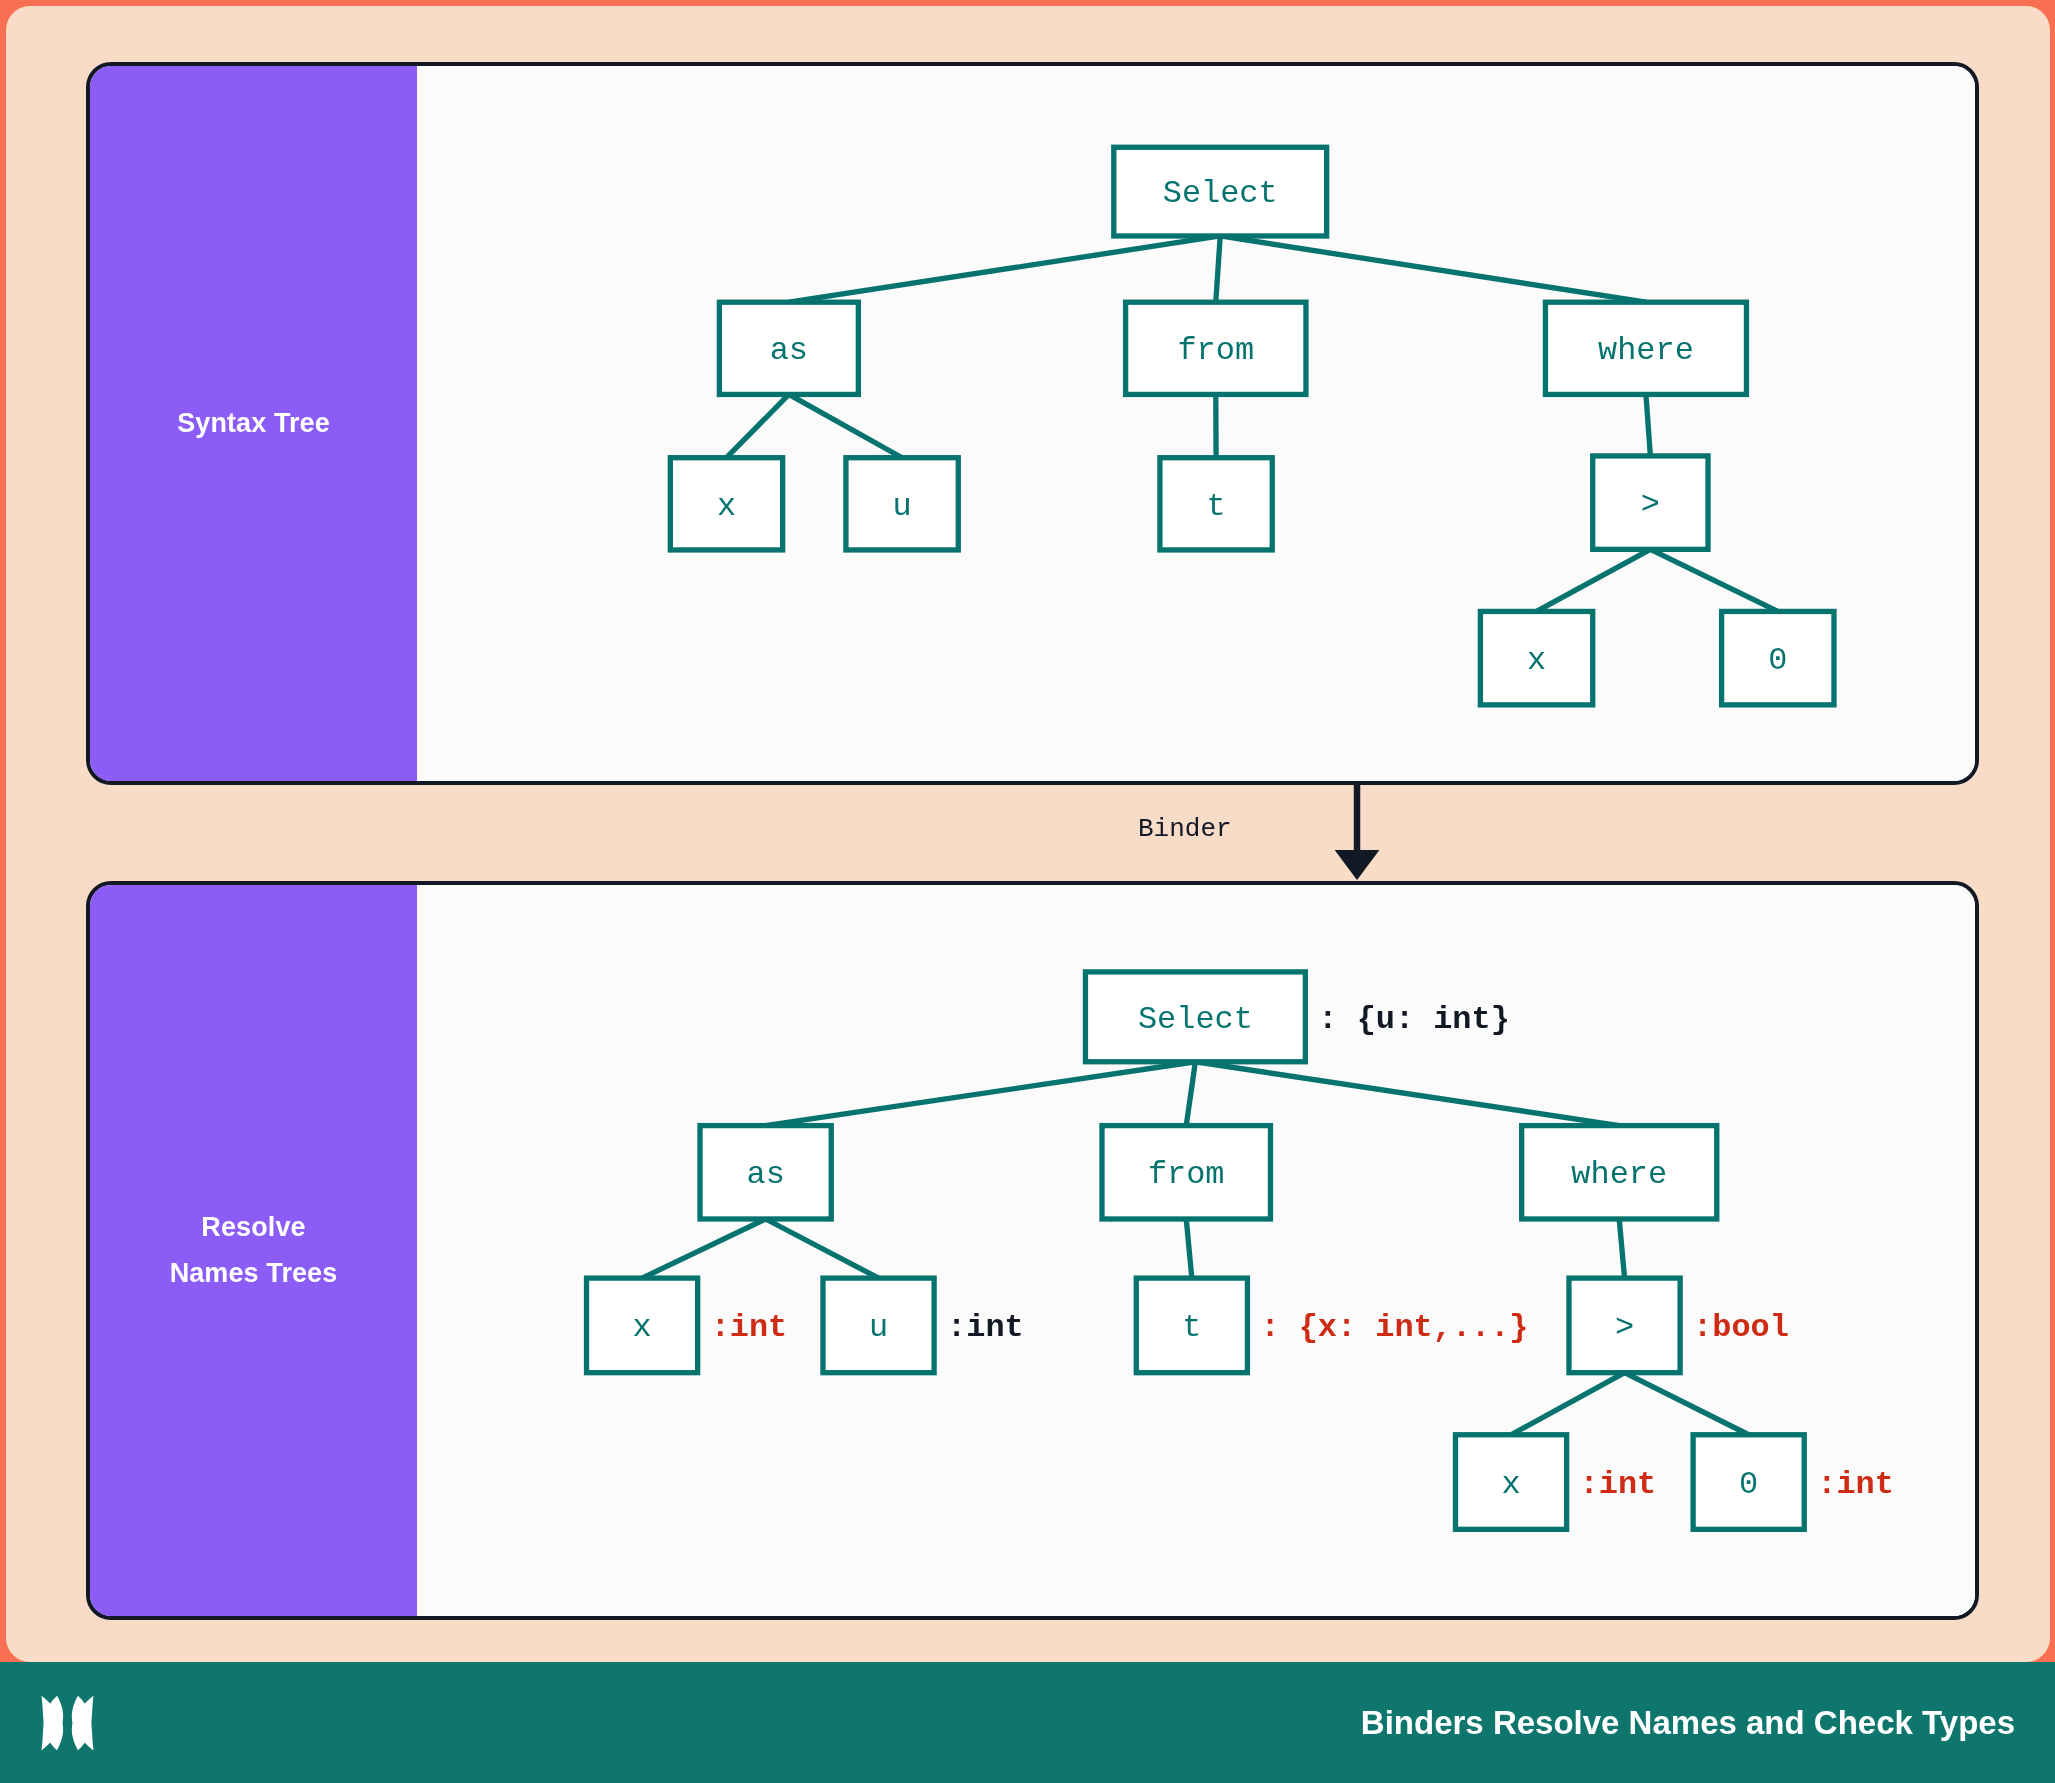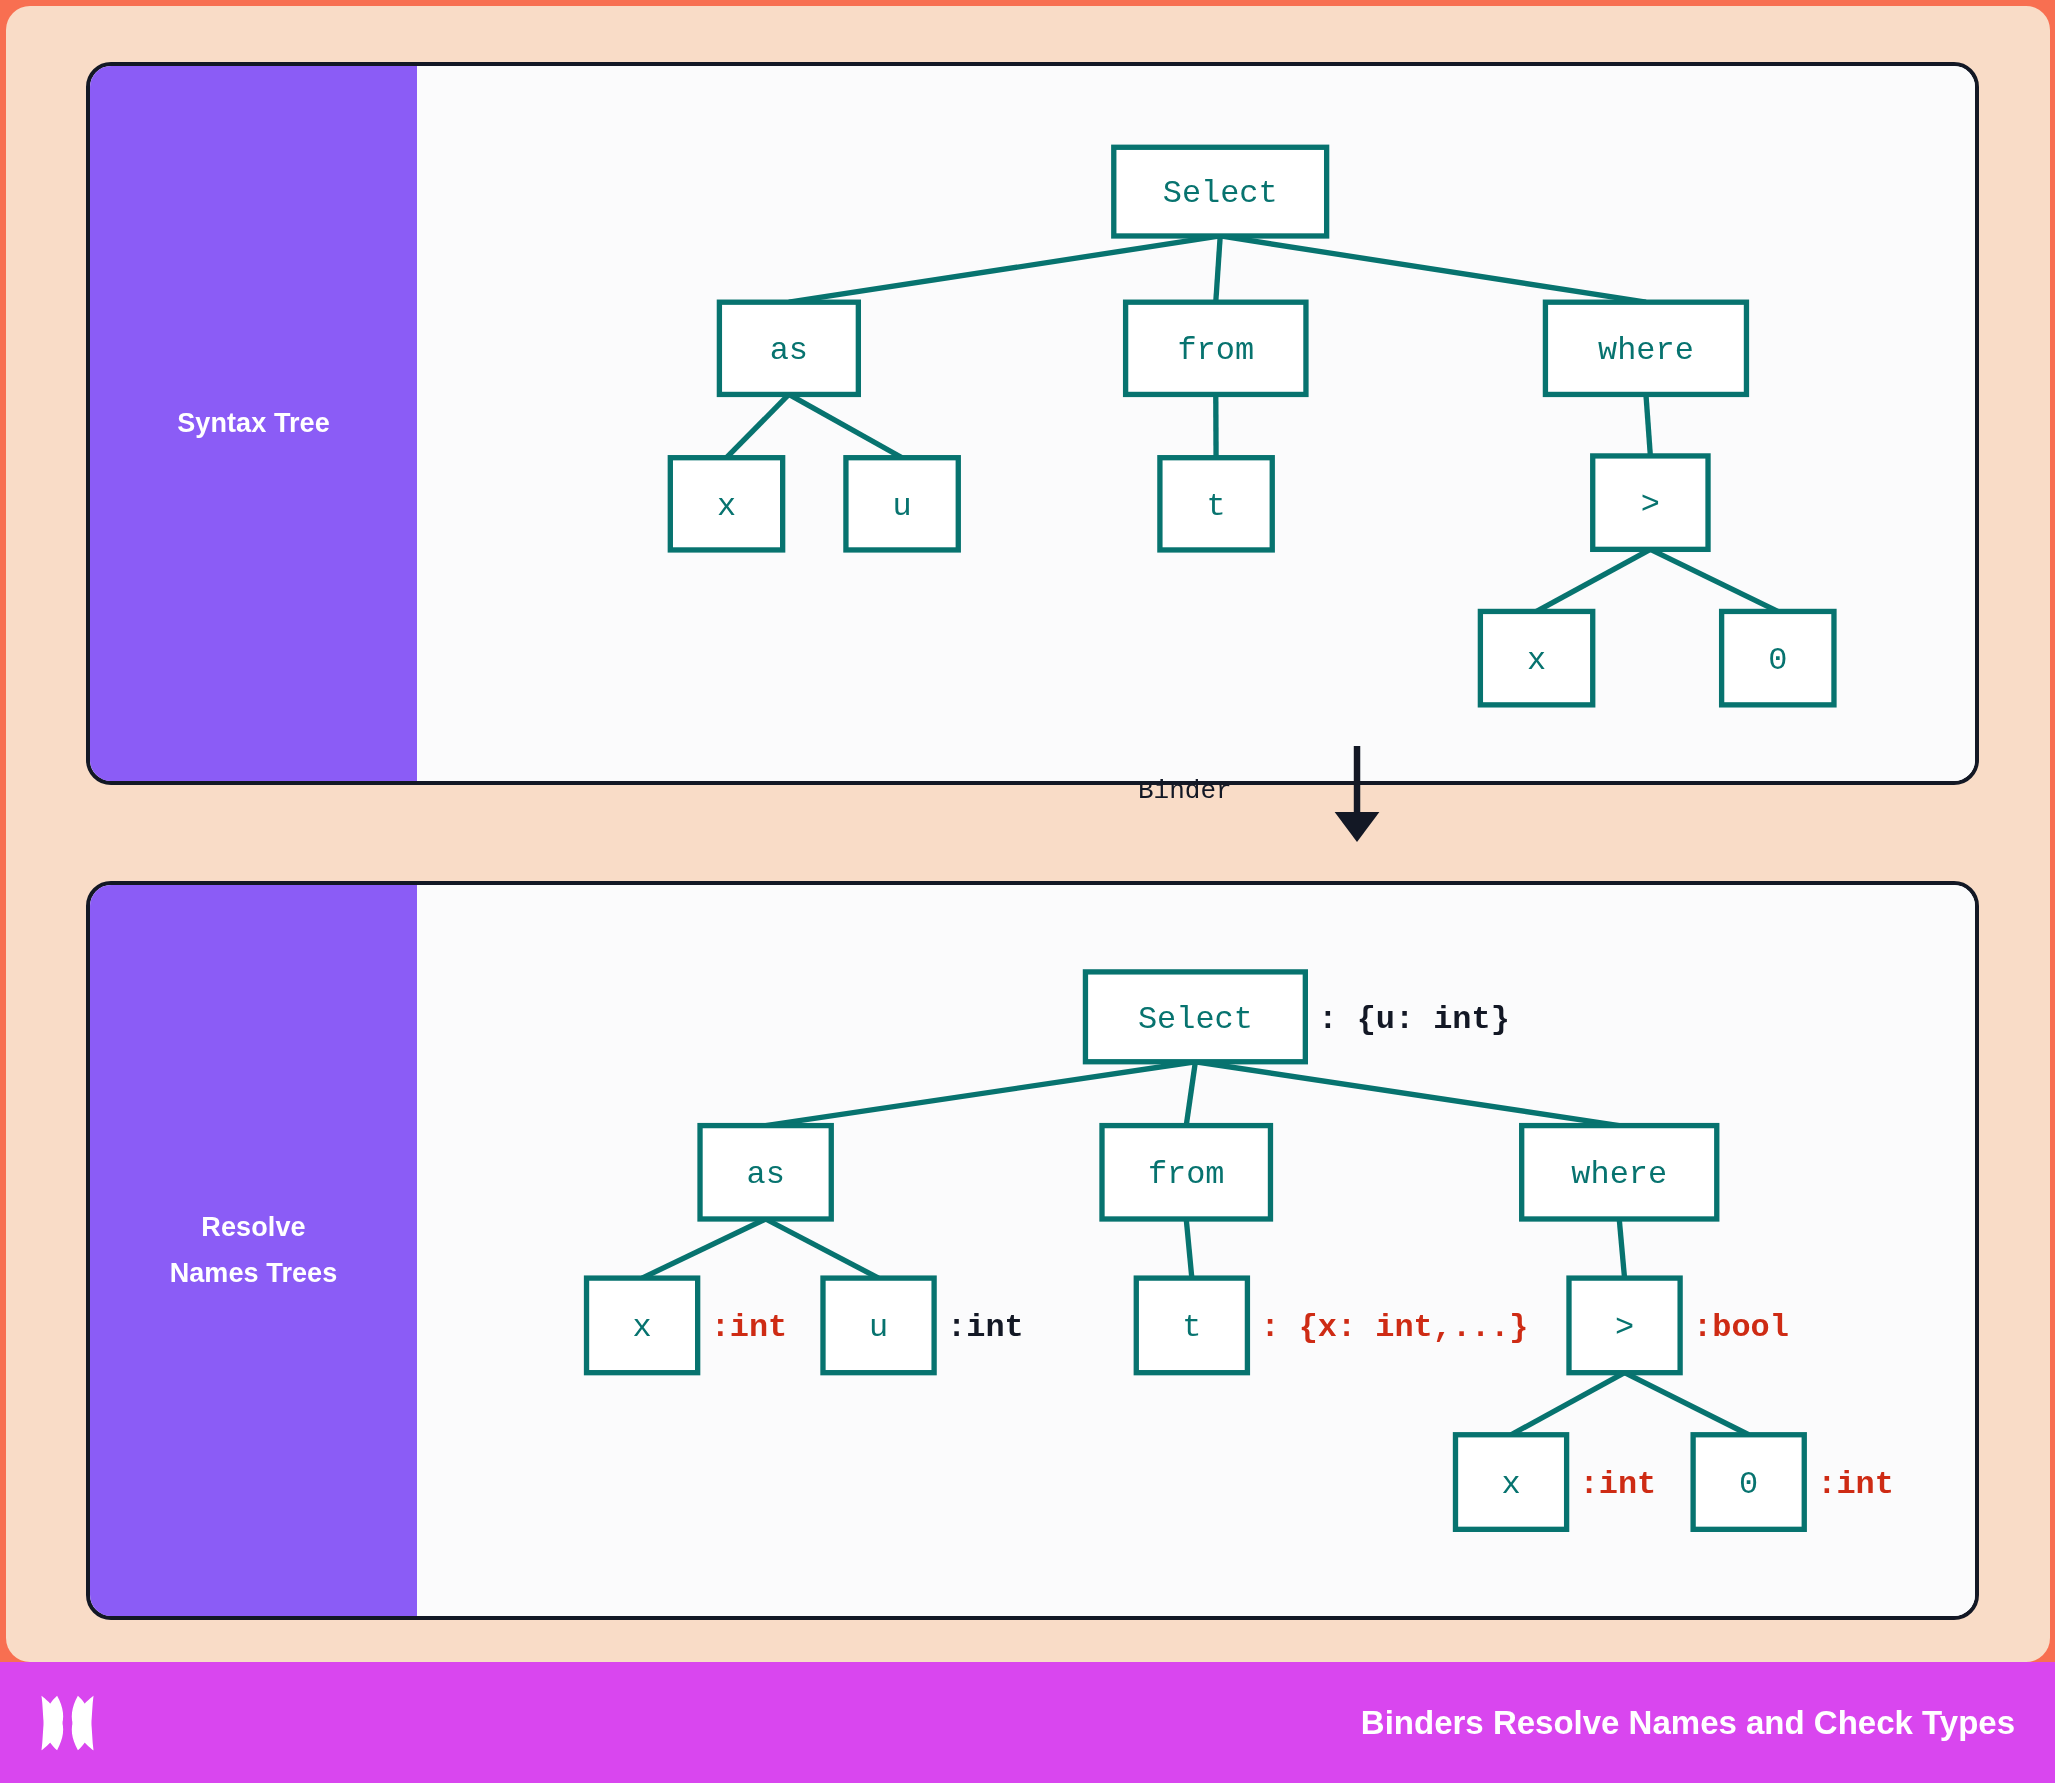--- a/index.html
+++ b/index.html
@@ -86,42 +86,42 @@
     font-weight: bold;
     dominant-baseline: middle;
   }
   .ann-red  { fill: #CE2B14; }
   .ann-dark { fill: #131825; }
 
   
   .binder-wrap {
     position: absolute;
     left: 86px;
-    top: 746px;
+    top: 784px;
     width: 1893px;
     height: 112px;
   }
   .binder-label {
     position: absolute;
     left: 1052px;
     top: 30px;
     color: #131825;
     font-family: "Liberation Mono", monospace;
     font-size: 26px;
     white-space: nowrap;
   }
 
   
   .footer {
     position: absolute;
     left: 0;
     bottom: 0;
     width: 2056px;
     height: 122px;
-    background: #d946ef;
+    background: #0f766e;
     display: flex;
     align-items: center;
   }
   .footer-logo {
     position: absolute;
     left: 35px;
     top: 50%;
     transform: translateY(-50%);
     width: 65px;
     height: 65px;

